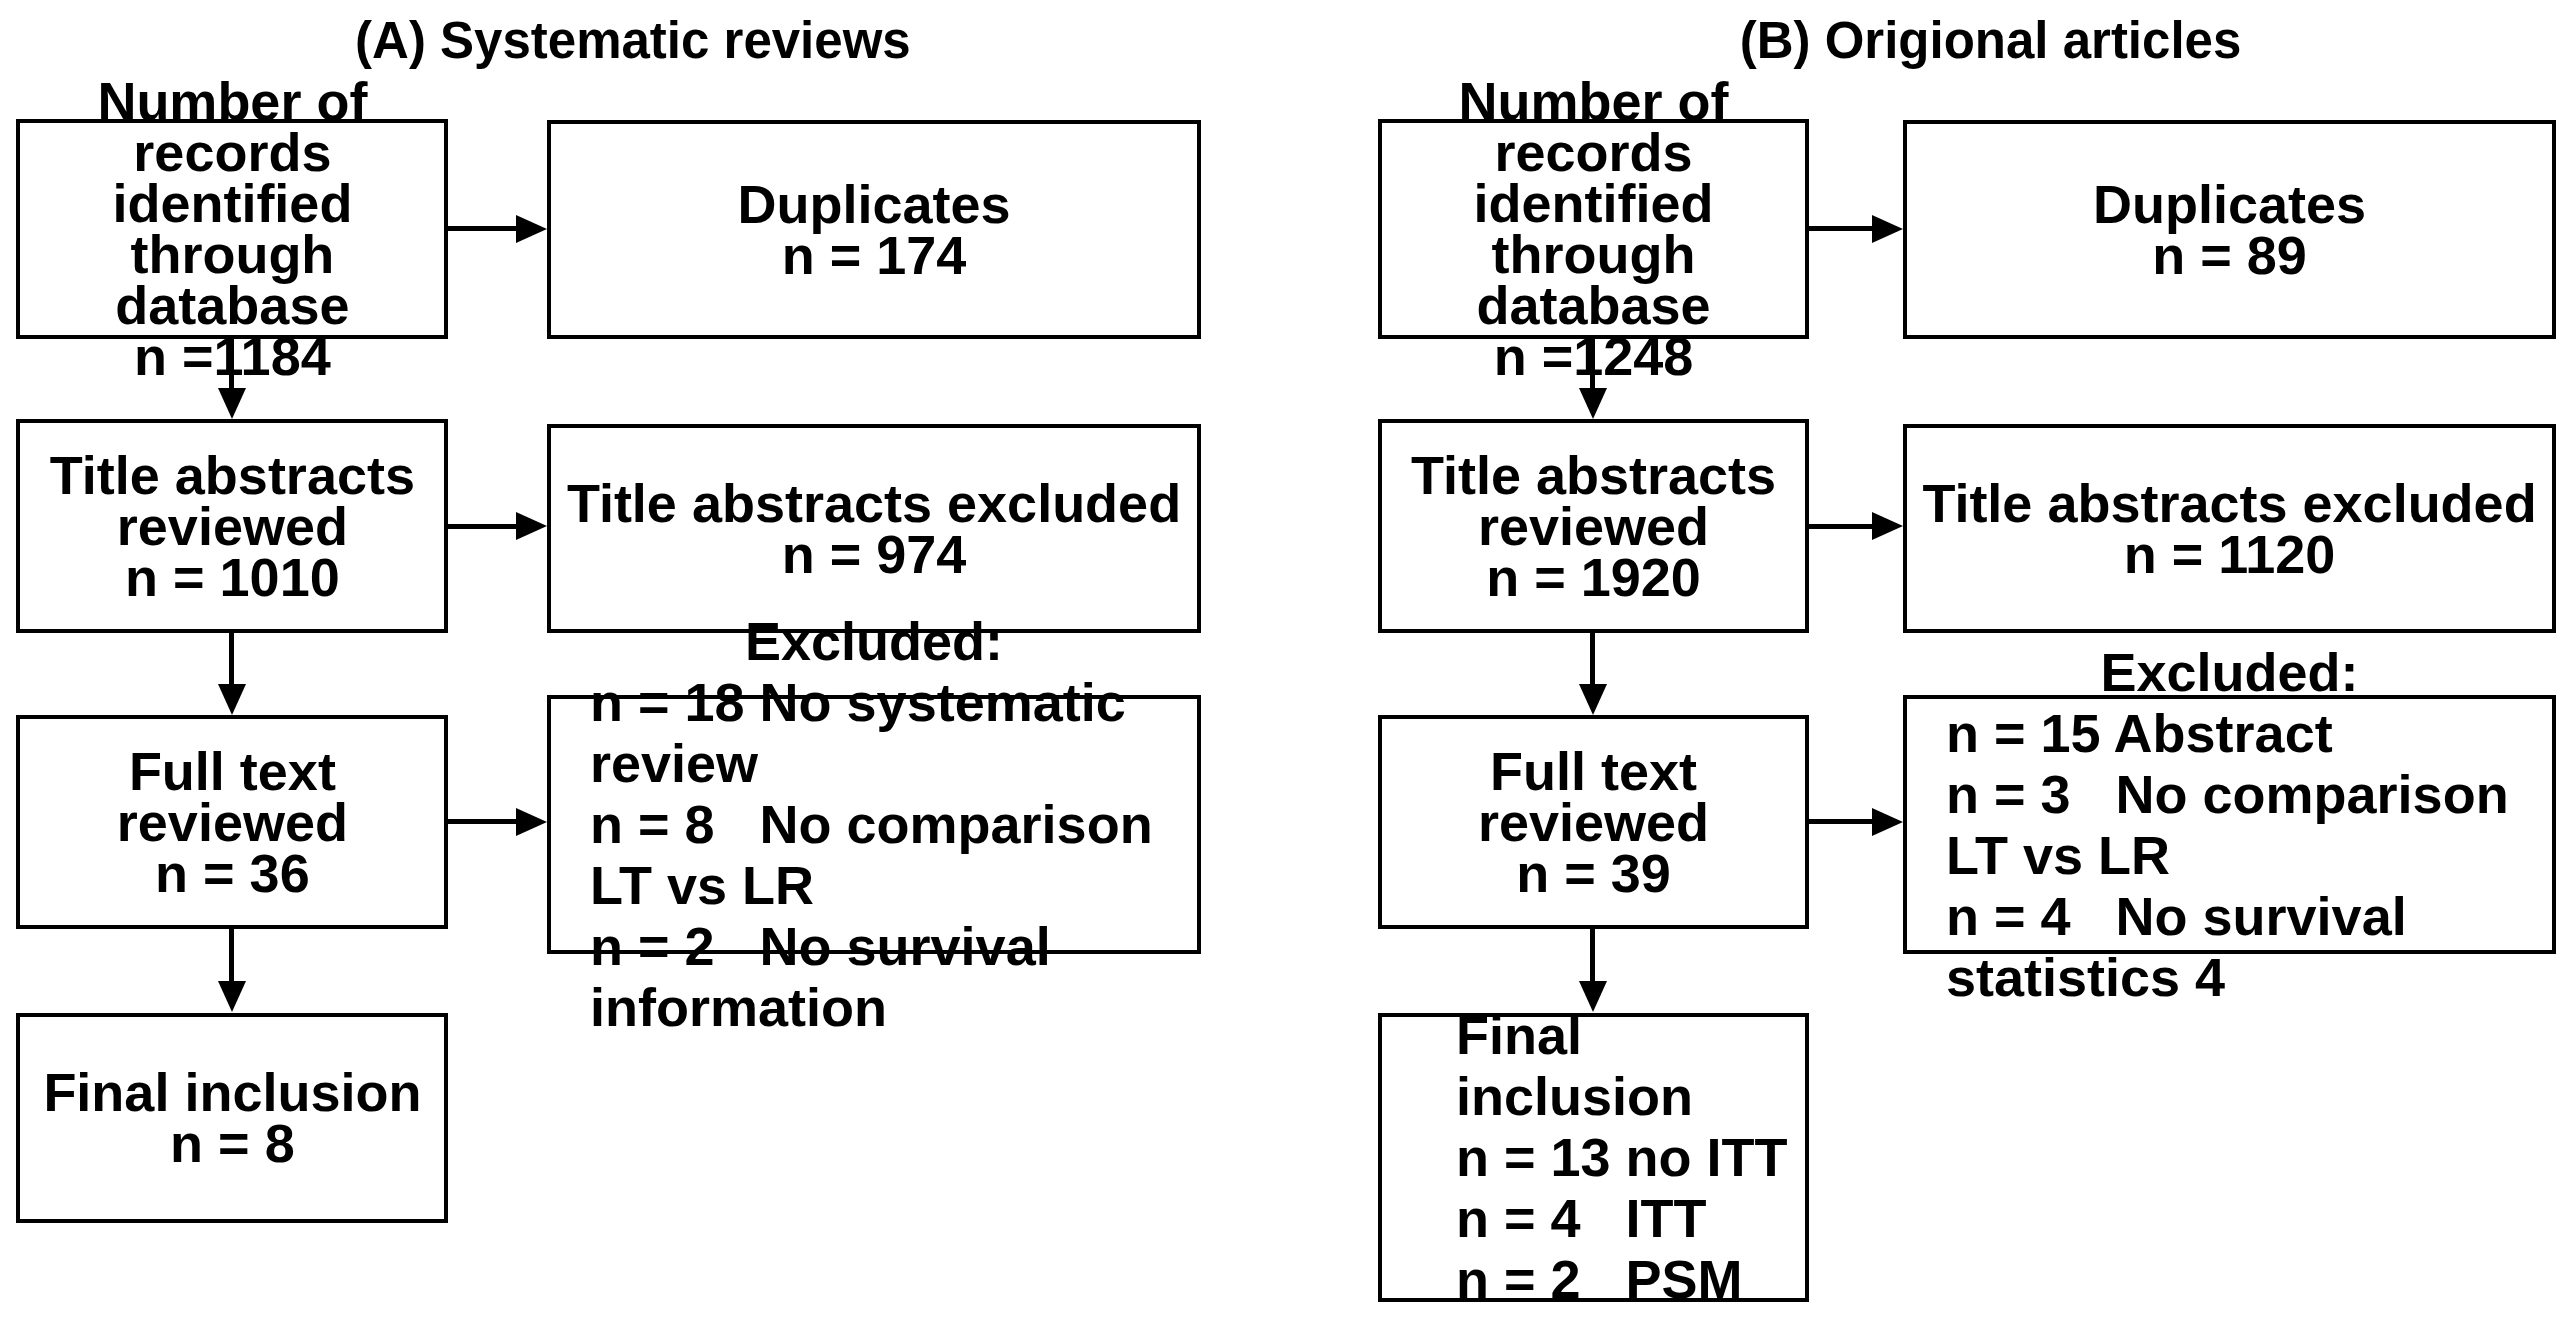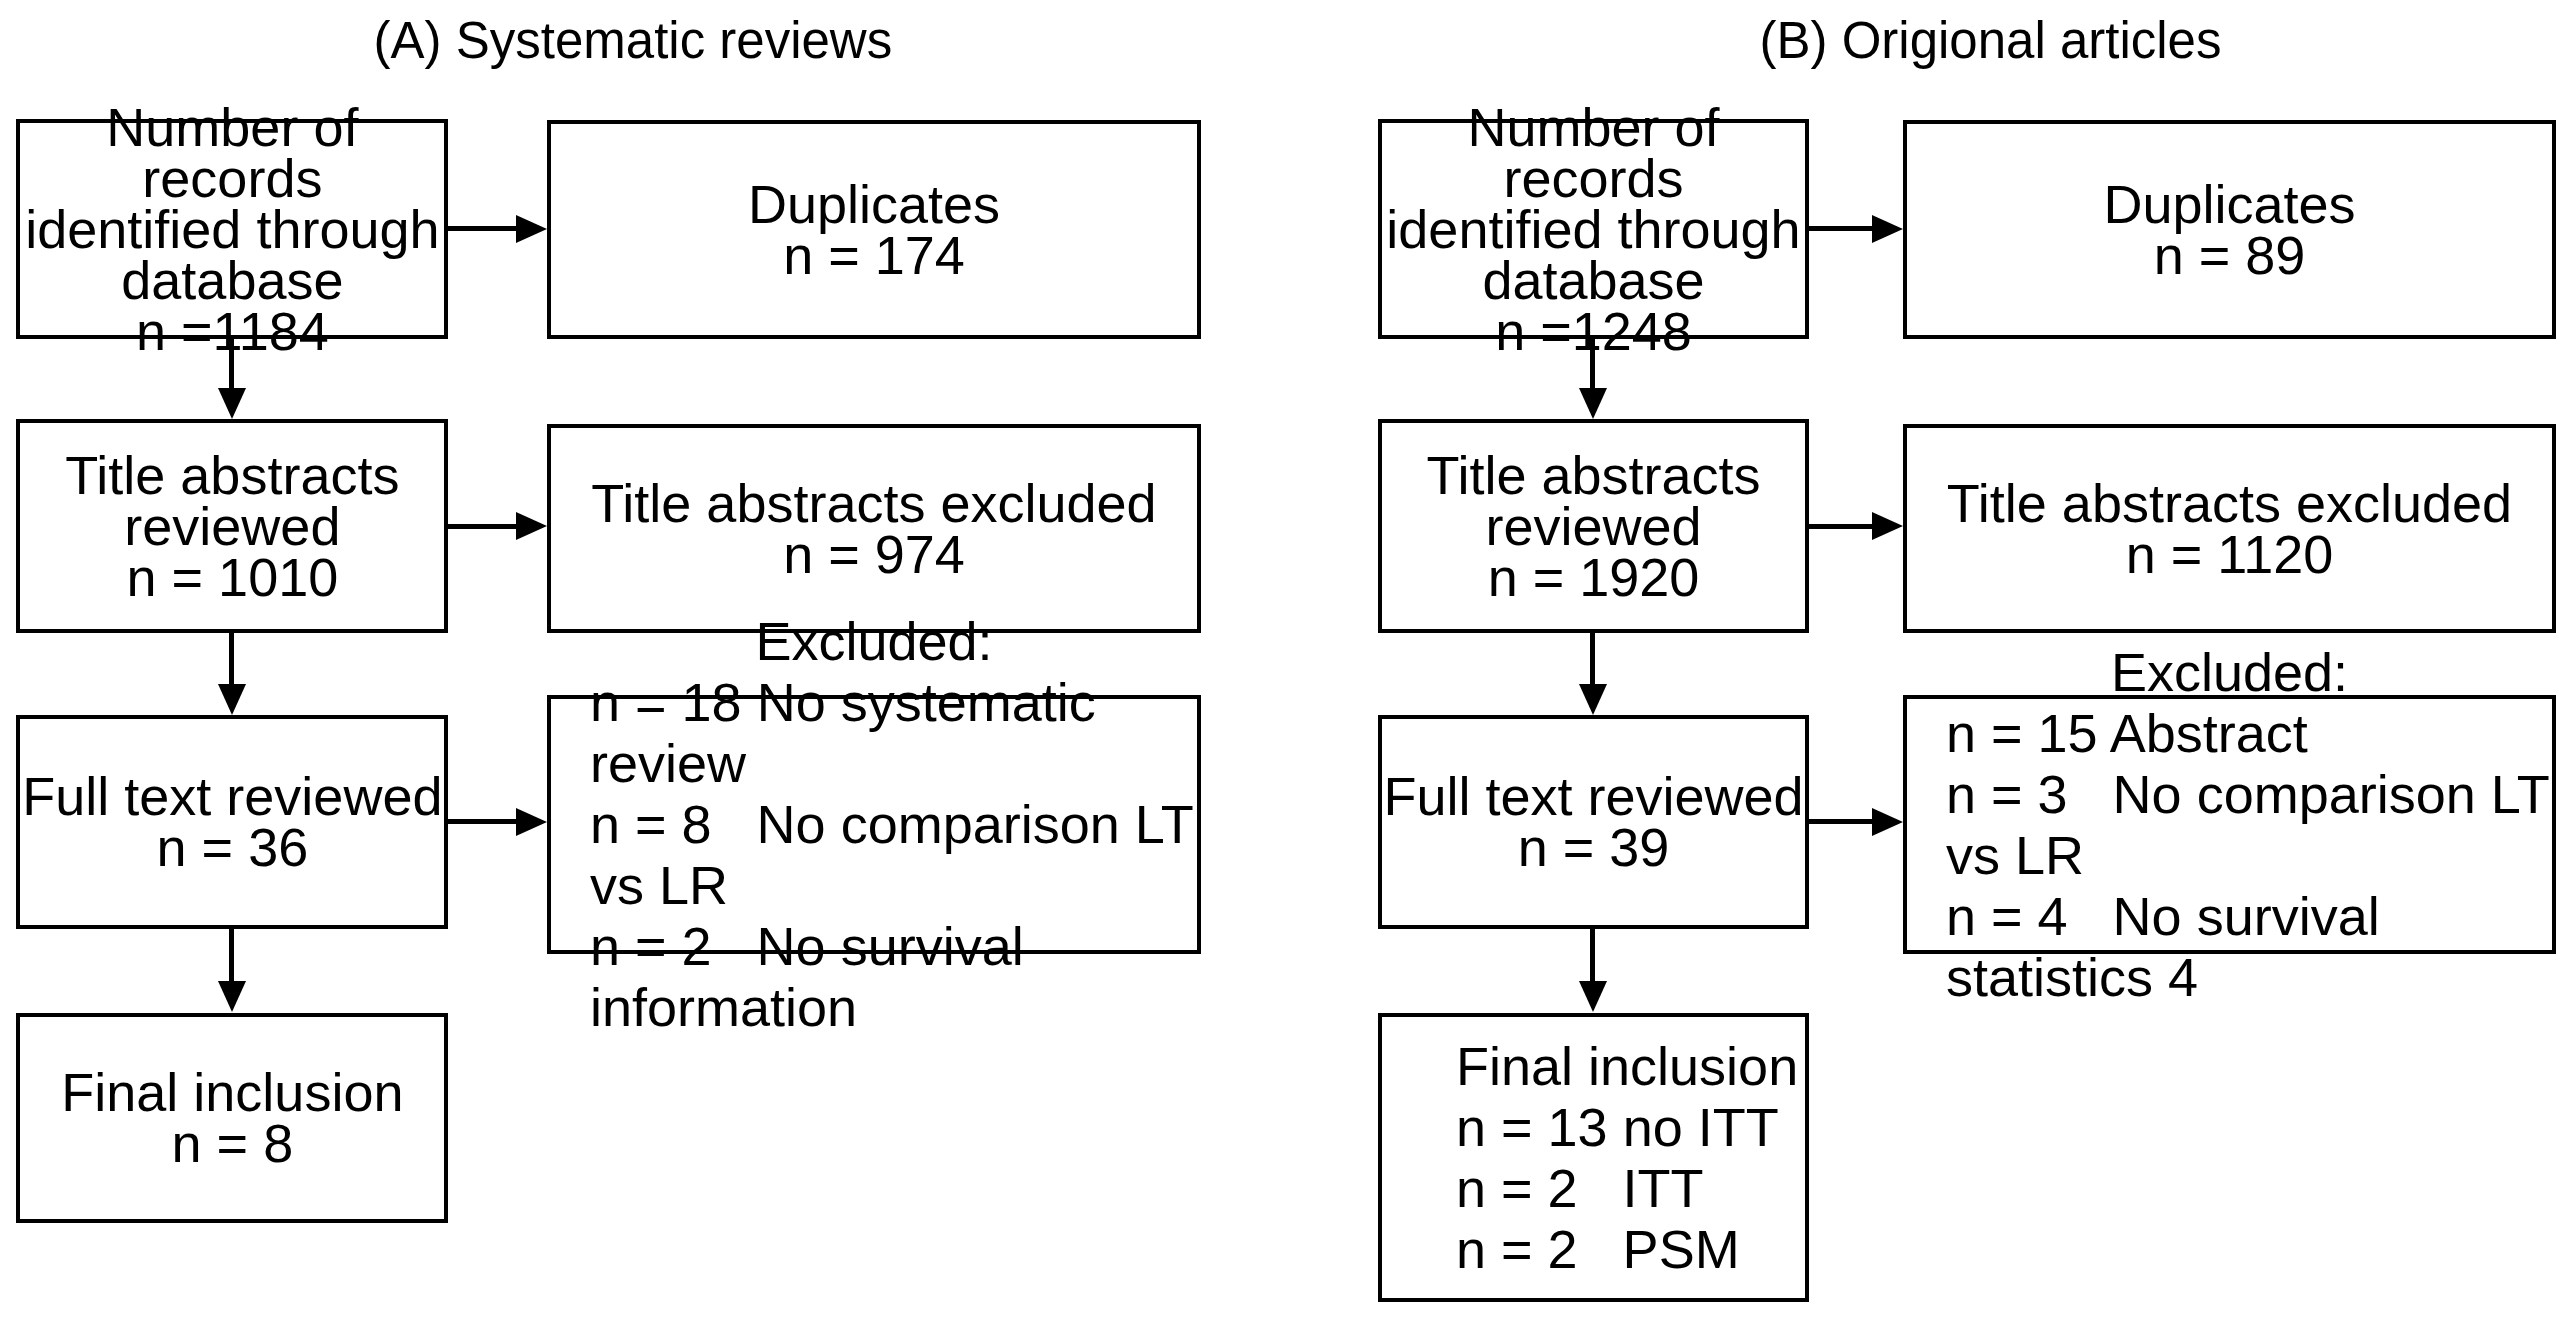--- a/index.html
+++ b/index.html
@@ -4,20 +4,21 @@
 <style>
   html, body { margin: 0; padding: 0; background: #ffffff; }
   .canvas {
     position: relative;
     width: 2576px;
     height: 1333px;
     background: #ffffff;
     font-family: "Liberation Sans", sans-serif;
     color: #000000;
     overflow: hidden;
+    font-weight: bold;
   }
   .title {
     position: absolute;
     font-size: 51px;
     line-height: 58px;
     text-align: center;
     white-space: pre-wrap;
   }
   .box {
     position: absolute;
@@ -172,18 +173,18 @@
 
   <div class="hline" style="left:1808px; top:819px; width:66px;"></div>
   <div class="head-right" style="left:1872px; top:808px;"></div>
 
   <div class="vline" style="left:1590px; top:929px; height:54px;"></div>
   <div class="head-down" style="left:1579px; top:981px;"></div>
 
   <div class="box final-b" style="left:1378px; top:1013px; width:431px; height:289px;">
     <span class="line">Final inclusion</span>
     <span class="line">n = 13 no ITT</span>
-    <span class="line">n = 2   ITT</span>
+    <span class="line">n = 4   ITT</span>
     <span class="line">n = 2   PSM</span>
   </div>
 
 </div>
 
 
 </body></html>

